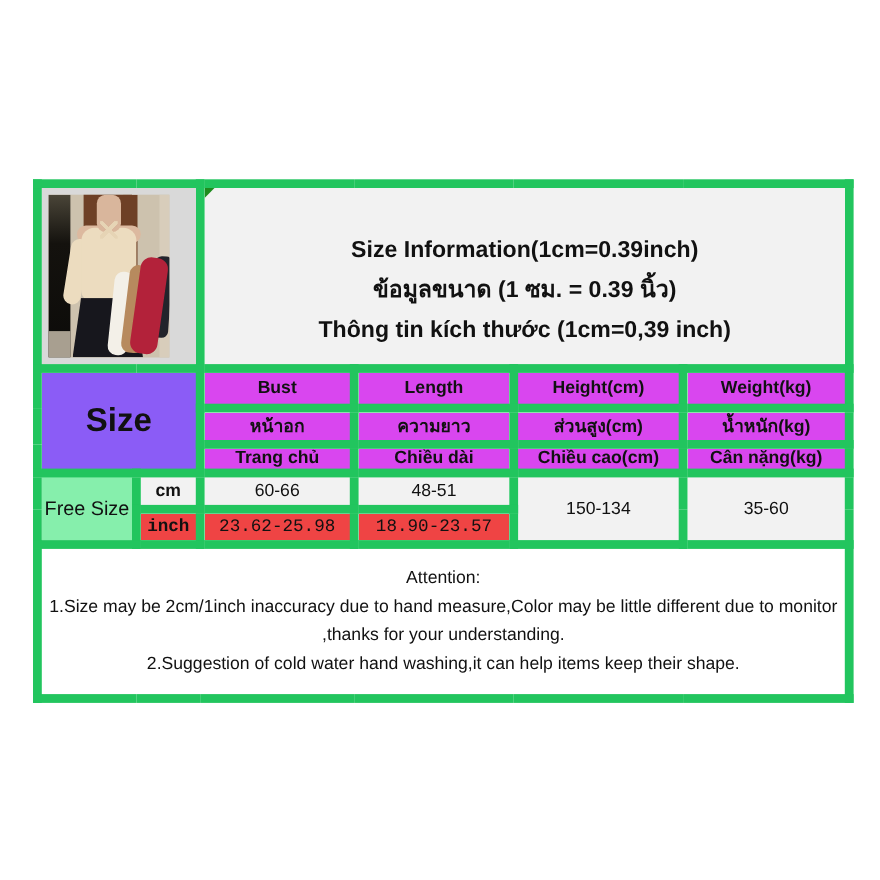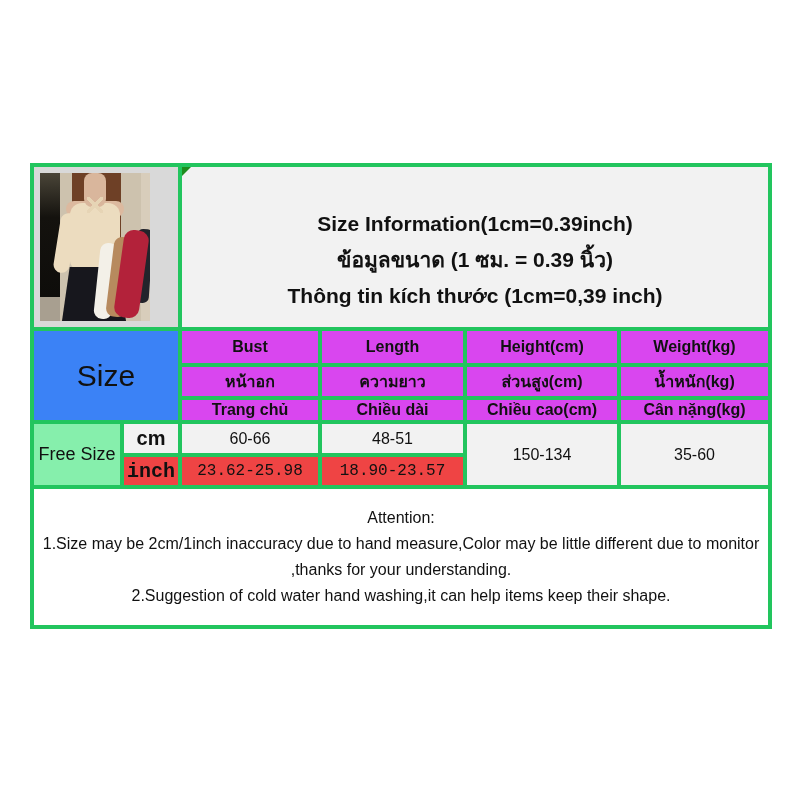--- a/index.html
+++ b/index.html
@@ -5,38 +5,38 @@
   html,body{margin:0;padding:0;background:#ffffff;}
   .canvas{
     position:relative;width:800px;height:800px;background:#ffffff;
     font-family:"Liberation Sans","DejaVu Sans",sans-serif;color:#111;
   }
   table.size-chart{
     position:absolute;left:30px;top:163px;width:738px;
     border-collapse:collapse;table-layout:fixed;
   }
   table.size-chart td{
-    border:4px solid #22c55e;text-align:center;vertical-align:middle;
+    border:8px solid #22c55e;text-align:center;vertical-align:middle;
     padding:0;overflow:hidden;
   }
   
   td.photo-cell{background:#d9d9d9;height:160px;position:relative;}
   td.title-cell{background:#f2f2f2;position:relative;}
   .title-lines{padding-top:26px;}
   .title-line{font-weight:bold;font-size:21px;line-height:36px;white-space:nowrap;}
   .corner-triangle{
     position:absolute;left:0;top:0;width:0;height:0;
     border-top:9px solid #1e8c1e;border-right:9px solid transparent;
   }
   
   td.hdr{background:#d946ef;font-weight:bold;font-size:16px;}
-  td.size-cell{background:#3b82f6;font-weight:normal;font-size:30px;}
+  td.size-cell{background:#8b5cf6;font-weight:bold;font-size:30px;}
   
   td.freesize-cell{background:#86efac;font-weight:normal;font-size:18px;}
-  td.unit-cell{font-weight:bold;font-size:20px;margin-left:36px;}
+  td.unit-cell{font-weight:bold;font-size:16px;margin-left:36px;}
   td.val{font-size:16px;font-weight:normal;}
   .tint{background:#f2f2f2;}
   .white{background:#ef4444;font-family:Liberation Mono, monospace;}
   
   td.attention-cell{
     background:#ffffff;text-align:left;vertical-align:top;
     padding:3px 6px 0 4px;font-size:16px;line-height:26px;
   }
   
   .photo{position:absolute;left:6px;top:6px;width:110px;height:148px;background:#cdc2ae;overflow:hidden;}

